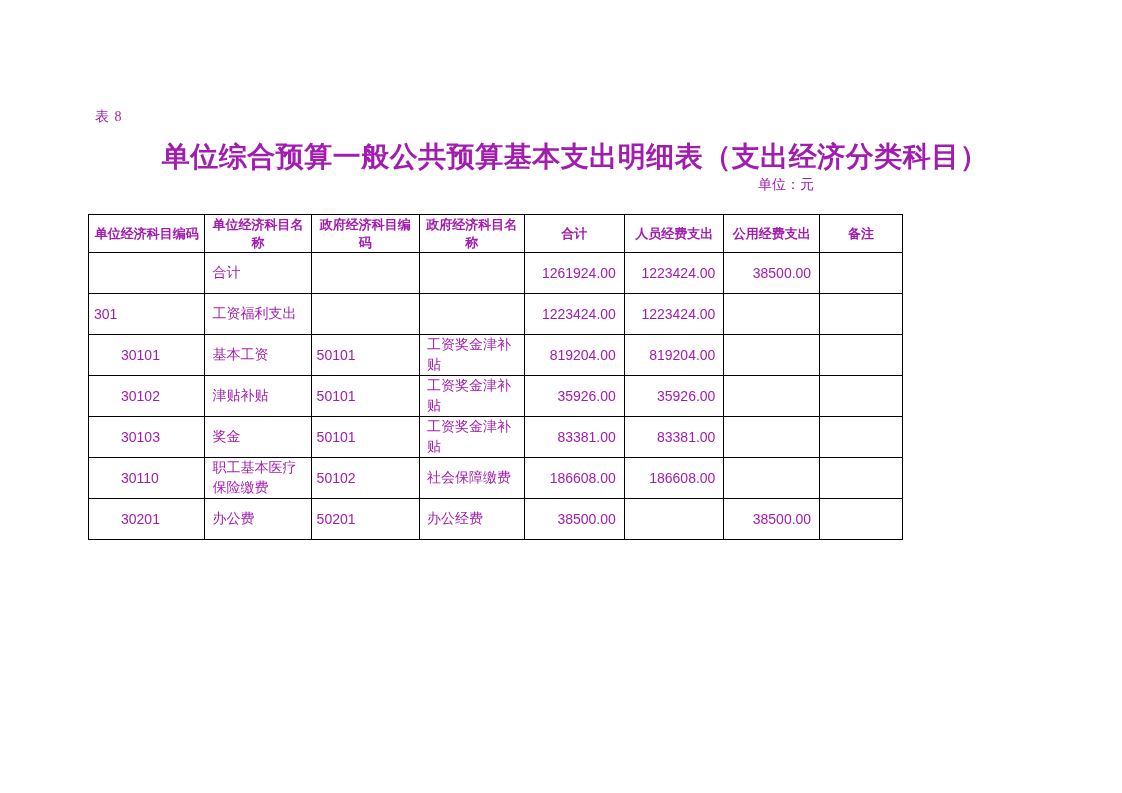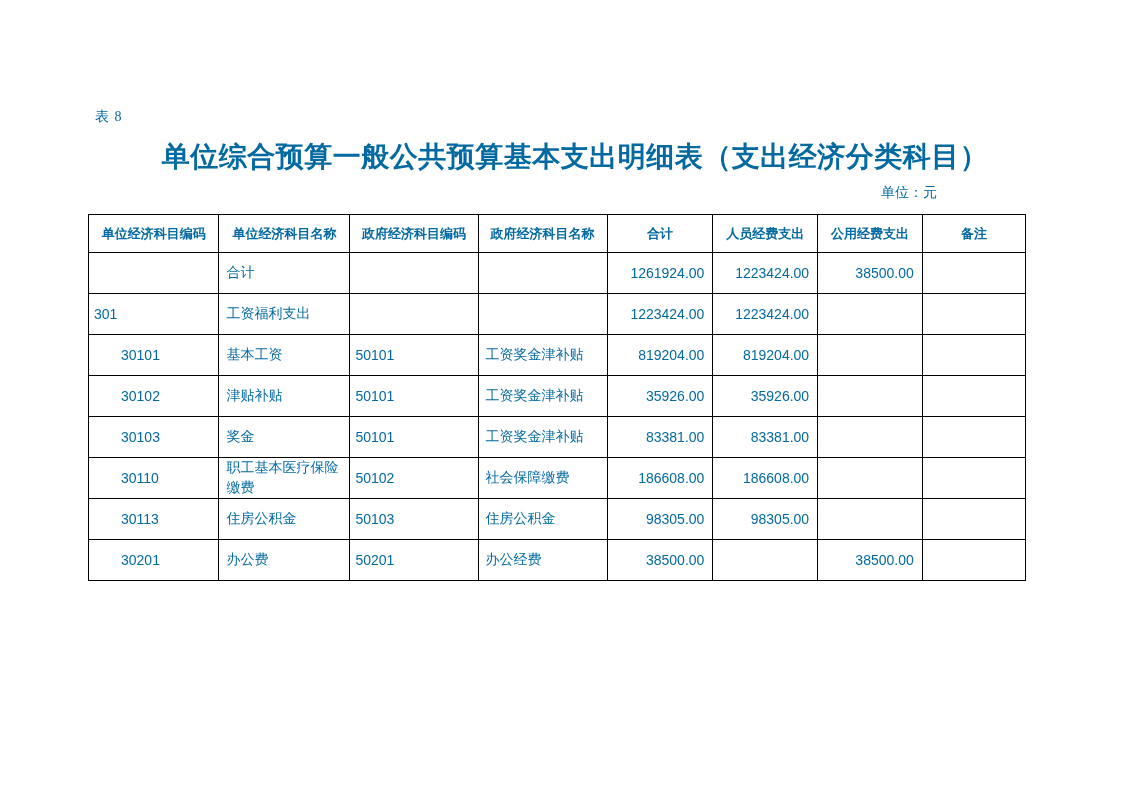--- a/index.html
+++ b/index.html
@@ -5,24 +5,24 @@
   html, body {
     margin: 0;
     padding: 0;
     background: #ffffff;
     width: 1122px;
     height: 793px;
     overflow: hidden;
   }
   .page {
     position: relative;
-    width: 1026px;
+    width: 903px;
     height: 793px;
     background: #ffffff;
-    color: #0369a1;
+    color: #a21caf;
     font-family: "Liberation Serif", serif;
   }
   .table-label {
     position: absolute;
     left: 95px;
     top: 108px;
     font-size: 14px;
     letter-spacing: 1px;
   }
   .doc-title {
@@ -34,21 +34,21 @@
     text-align: center;
     font-size: 28px;
     font-weight: bold;
     font-family: "Liberation Serif", serif;
     letter-spacing: 0.5px;
     white-space: nowrap;
     padding-left: 14px;
   }
   .unit-note {
     position: absolute;
-    top: 184px;
+    top: 176px;
     right: 89px;
     font-size: 14px;
   }
   table.budget-table {
     position: absolute;
     left: 88px;
     top: 214px;
     border-collapse: collapse;
     table-layout: fixed;
     background: #ffffff;
@@ -187,30 +187,20 @@
         <td class="code indent">30110</td>
         <td class="name">职工基本医疗保险缴费</td>
         <td class="code">50102</td>
         <td class="name">社会保障缴费</td>
         <td class="num">186608.00</td>
         <td class="num">186608.00</td>
         <td class="num"></td>
         <td class="remark"></td>
       </tr>
       <tr>
-        <td class="code indent">30113</td>
-        <td class="name">住房公积金</td>
-        <td class="code">50103</td>
-        <td class="name">住房公积金</td>
-        <td class="num">98305.00</td>
-        <td class="num">98305.00</td>
-        <td class="num"></td>
-        <td class="remark"></td>
-      </tr>
-      <tr>
         <td class="code indent">30201</td>
         <td class="name">办公费</td>
         <td class="code">50201</td>
         <td class="name">办公经费</td>
         <td class="num">38500.00</td>
         <td class="num"></td>
         <td class="num">38500.00</td>
         <td class="remark"></td>
       </tr>
     </tbody>

